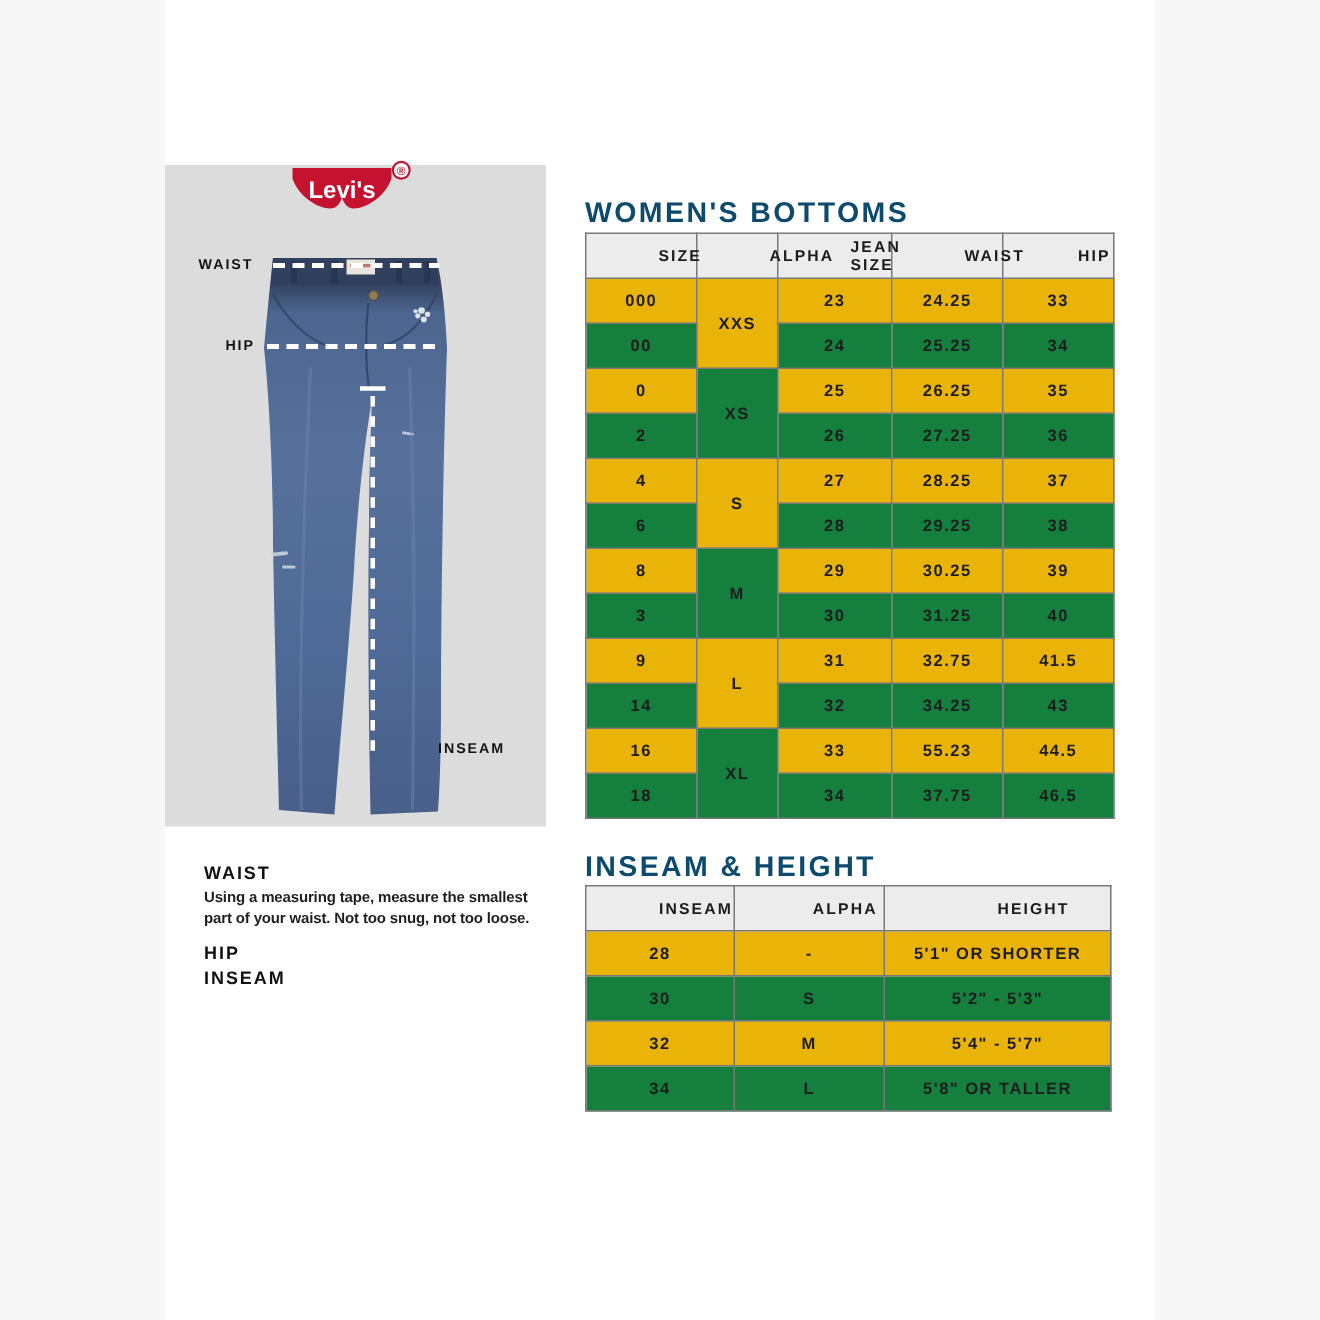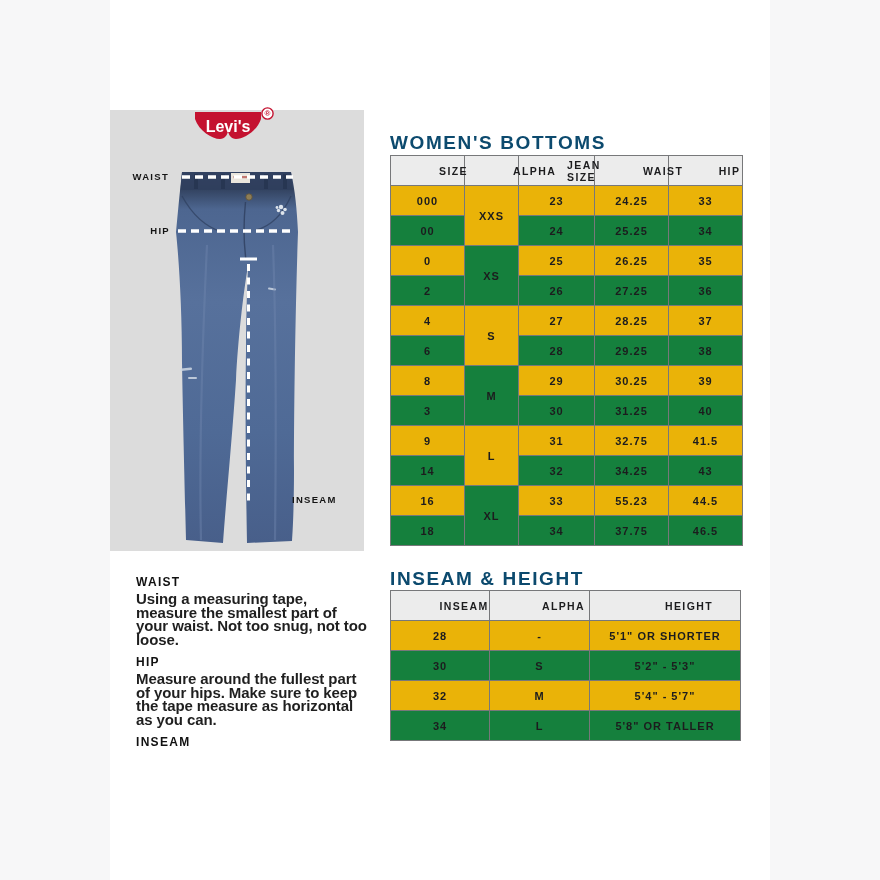--- a/index.html
+++ b/index.html
@@ -38,21 +38,21 @@
   .g{background:#15803d;}
   .w{background:#eab308;}
 
   
   .instructions{position:absolute;left:136px;top:575px;width:235px;color:#161616;}
   .instructions h3{
     font-size:12px;font-weight:bold;letter-spacing:1.3px;color:#111;
     margin:0 0 3px 0;line-height:14px;
   }
   .instructions p{
-    font-size:15px;font-weight:bold;letter-spacing:-0.1px;line-height:13.5px;
+    font-size:10px;font-weight:bold;letter-spacing:-0.1px;line-height:13.5px;
     margin:0 0 9px 0;color:#1f1f1f;
   }
 </style>
 </head>
 <body>
 
 <div class="canvas">
   <div class="card"></div>
 
   <div class="panel">
@@ -237,21 +237,20 @@
       <td class="g">37.75</td>
       <td class="g">46.5</td>
     </tr>
   </tbody>
     </table>
 
   <div class="instructions">
     <h3>WAIST</h3>
     <p>Using a measuring tape, measure the smallest part of your waist. Not too snug, not too loose.</p>
     <h3>HIP</h3>
-    <p>Measure around the fullest part of your hips. Make sure to keep the tape measure as horizontal as you can.</p>
     <h3>INSEAM</h3>
   </div>
 
   <div class="sec-title" style="left:390px;top:568px;">INSEAM &amp; HEIGHT</div>
 
   <table class="tbl" style="left:390px;top:590px;width:350px;">
     <colgroup>
         <col style="width:99px">
         <col style="width:100px">
         <col style="width:151px">

